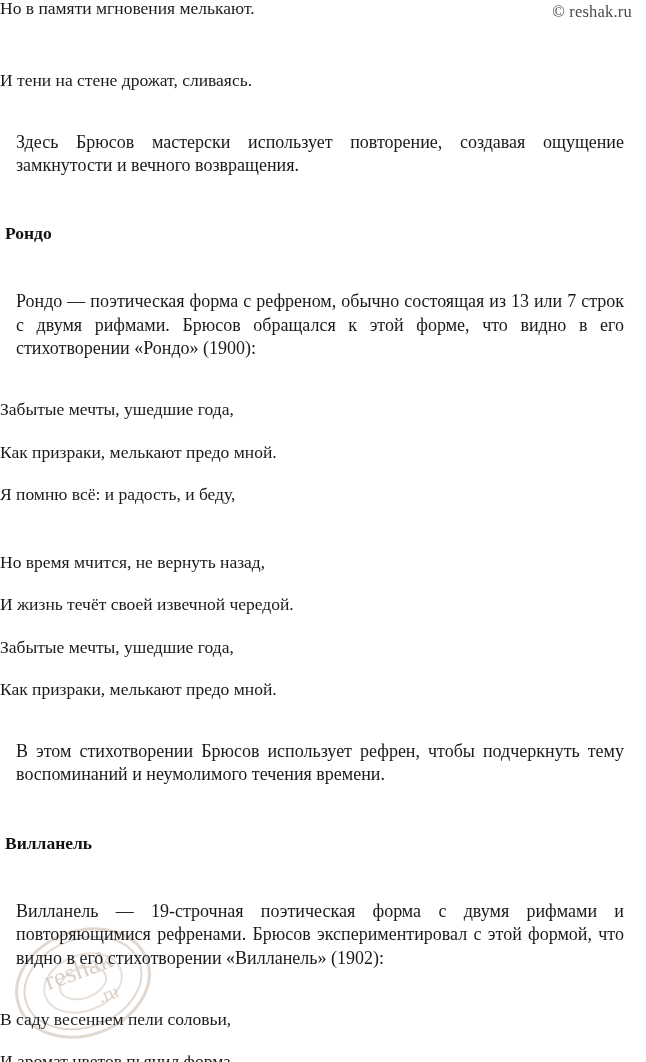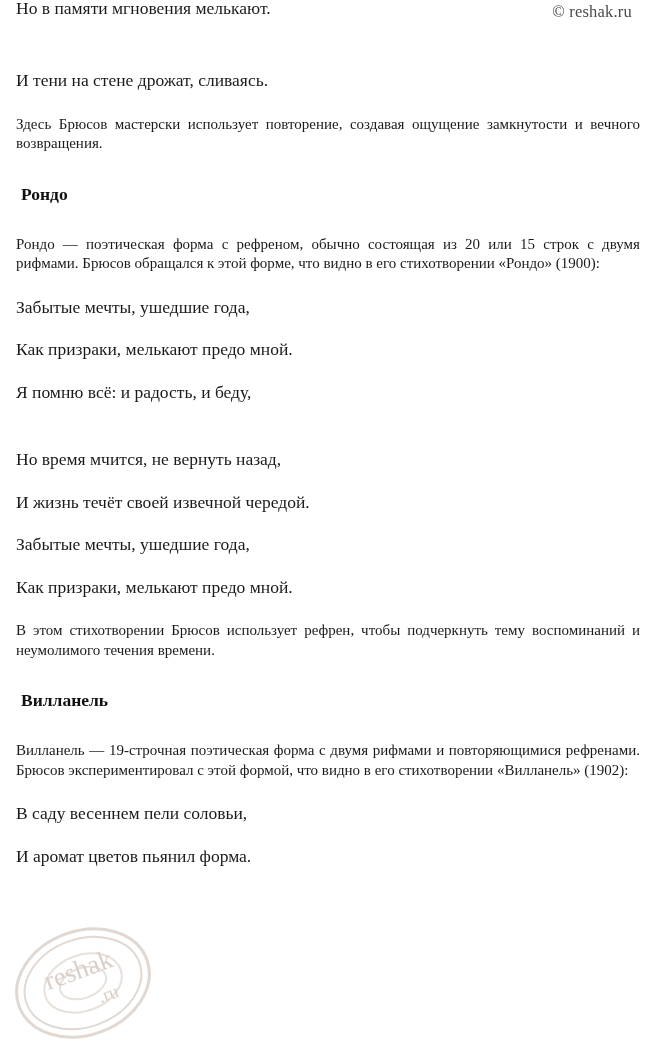--- a/index.html
+++ b/index.html
@@ -13,44 +13,44 @@
     font-family: "Liberation Serif", serif;
     color: #1a1a1a;
     position: relative;
     overflow: hidden;
   }
   .page {
     position: relative;
     width: 646px;
     height: 1062px;
     box-sizing: border-box;
-    padding: 0 6px 0 16px;
+    padding: 0 6px 0 0;
   }
   .watermark-corner {
     position: absolute;
     top: 2px;
     right: 8px;
     font-family: "Liberation Serif", serif;
     font-size: 16.5px;
     color: #4a4a4a;
     letter-spacing: 0.2px;
     white-space: nowrap;
   }
   .line {
     font-size: 17.5px;
     line-height: 1.0;
     margin: 0;
     padding: 0;
     color: #1a1a1a;
     white-space: pre-wrap;
   }
   .para {
-    font-size: 15px;
+    font-size: 18px;
     line-height: 1.30;
-    margin: 0;
+    margin: 16px;
     padding: 0;
     text-align: justify;
     color: #1a1a1a;
   }
   .heading {
     font-size: 17.5px;
     font-weight: bold;
     margin: 5px;
     padding: 0;
     color: #111111;
@@ -90,21 +90,21 @@
   <div class="spacer-md"></div>
   <div class="block line">И тени на стене дрожат, сливаясь.</div>
 
   <div class="spacer-md"></div>
   <div class="block para">Здесь Брюсов мастерски использует повторение, создавая ощущение замкнутости и вечного возвращения.</div>
 
   <div class="spacer-md"></div>
   <div class="block heading">Рондо</div>
 
   <div class="spacer-md"></div>
-  <div class="block para">Рондо — поэтическая форма с рефреном, обычно состоящая из 20 или 15 строк с двумя рифмами. Брюсов обращался к этой форме, что видно в его стихотворении «Рондо» (1900):</div>
+  <div class="block para">Рондо — поэтическая форма с рефреном, обычно состоящая из 13 или 7 строк с двумя рифмами. Брюсов обращался к этой форме, что видно в его стихотворении «Рондо» (1900):</div>
 
   <div class="spacer-md"></div>
   <div class="block line">Забытые мечты, ушедшие года,</div>
 
   <div class="spacer-md"></div>
   <div class="block line">Как призраки, мелькают предо мной.</div>
 
   <div class="spacer-md"></div>
   <div class="block line">Я помню всё: и радость, и беду,</div>
 

